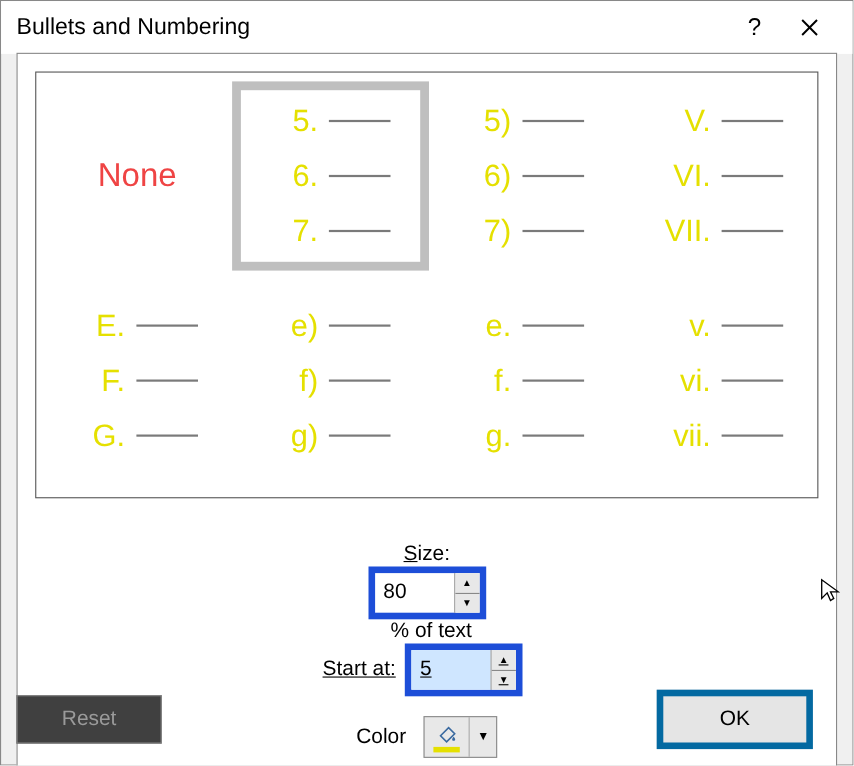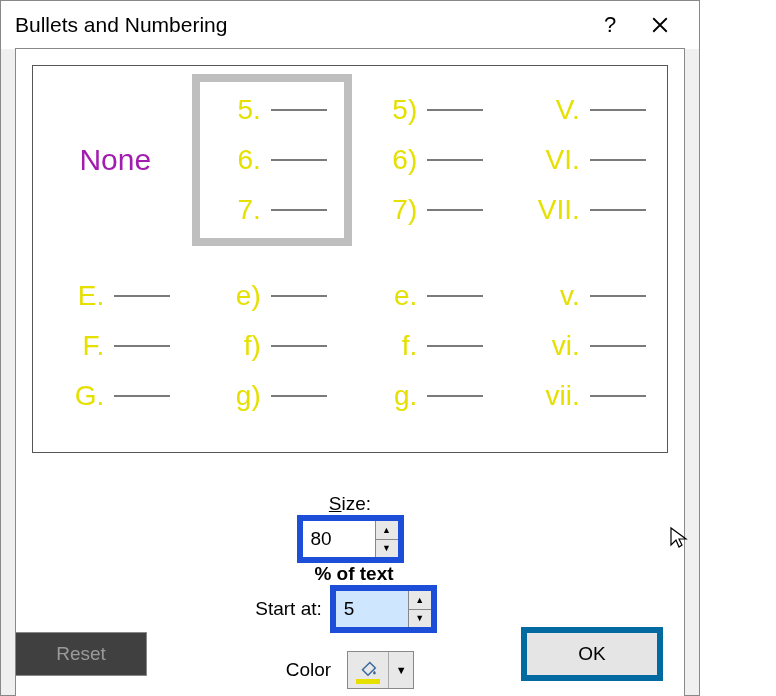--- a/index.html
+++ b/index.html
@@ -1,46 +1,46 @@
 <!DOCTYPE html>
 <html><head>
 <meta charset="utf-8">
 <style>
   html,body{margin:0;padding:0;font-family:"Segoe UI",Tahoma,Arial,sans-serif;background:#fff;}
-  .dialog{box-sizing:border-box;width:700px;height:696px;border:1px solid #888;background:#f0f0f0;position:relative;}
+  .dialog{box-sizing:border-box;width:776px;height:696px;border:1px solid #888;background:#f0f0f0;position:relative;}
   .titlebar{display:flex;align-items:center;height:48px;background:#fff;padding:0 14px;}
   .titlebar .title{font-size:21px;color:#000;}
   .titlebar .spacer{flex:1;}
   .titlebar .tb-btn{width:50px;height:48px;display:flex;align-items:center;justify-content:center;font-size:20px;cursor:pointer;}
   .titlebar .help{font-size:22px;}
   .titlebar .close svg{width:18px;height:18px;}
   .tabs{display:flex;align-items:flex-end;height:36px;padding:0 14px;padding-top:15px;}
   .tab{padding:6px 14px 5px 14px;font-size:18px;text-decoration:underline;color:#000;border:1px solid transparent;border-bottom:none;cursor:pointer;}
   .tab.active{background:#fff;border-color:#888;position:relative;z-index:2;}
   .panel{margin:0 14px 14px 14px;background:#fff;border:1px solid #888;padding:16px 16px 24px 16px;position:relative;top:-1px;}
   .gallery{border:1px solid #555;background:#fff;padding:14px 8px 26px 8px;display:grid;grid-template-columns:repeat(4,1fr);grid-template-rows:repeat(2,1fr);column-gap:8px;row-gap:26px;}
   .opt{position:relative;height:160px;display:flex;flex-direction:column;justify-content:center;align-items:center;}
   .opt.selected::before{content:"";position:absolute;inset:-6px;border:8px solid #bfbfbf;}
-  .opt .none{font-size:30px;color:#a21caf;}
+  .opt .none{font-size:30px;color:#ef4444;}
   .opt .rows{display:flex;flex-direction:column;gap:18px;position:relative;z-index:1;}
   .row{display:flex;align-items:center;gap:10px;}
   .lbl{font-size:28px;color:#e5e000;min-width:44px;text-align:right;font-weight:500;}
   .lbl.wide{min-width:56px;}
   .line{width:56px;height:2px;background:#7a7a7a;}
   .controls{display:flex;align-items:center;margin-top:40px;font-size:19px;color:#000;flex-direction:column;}
   .controls .u{text-decoration:underline;}
   .spinbox{display:flex;border:6px solid #1d4ed8;height:36px;background:#fff;margin:0 8px;}
   .spinbox input{border:none;width:56px;padding:0 8px;font-size:19px;outline:none;background:transparent;}
   .spinbox input.sel{background:#cfe6ff;}
   .spinbtns{display:flex;flex-direction:column;width:22px;border-left:1px solid #888;}
   .spinbtns div{flex:1;background:#e8e8e8;display:flex;align-items:center;justify-content:center;font-size:9px;cursor:pointer;}
   .spinbtns div:first-child{border-bottom:1px solid #888;}
-  .pct{margin-left:8px;font-weight:bold;}
+  .pct{margin-left:8px;}
   .ctr-spacer{flex:1;}
-  .startat{display:flex;align-items:center;}
+  .startat{display:flex;align-items:center;text-decoration:underline;}
   .colorrow{display:flex;align-items:center;margin-top:18px;font-size:19px;justify-content:center;}
   .colorbtn{display:flex;align-items:center;border:1px solid #888;height:36px;background:#e8e8e8;margin-left:16px;cursor:pointer;}
   .colorbtn .swatch{width:40px;height:36px;display:flex;align-items:center;justify-content:center;position:relative;}
   .colorbtn .caret{width:24px;height:36px;display:flex;align-items:center;justify-content:center;border-left:1px solid #aaa;font-size:11px;}
   .bucket svg{width:22px;height:22px;}
   .underline-bar{position:absolute;bottom:4px;left:8px;right:8px;height:5px;background:#e5e000;}
   .btnbar{position:absolute;left:14px;right:14px;bottom:14px;display:flex;align-items:center;}
   .btn{min-width:130px;height:42px;border:1px solid #888;background:#e5e5e5;font-size:19px;display:flex;align-items:center;justify-content:center;cursor:pointer;}
   .btn.disabled{color:#9a9a9a;background:#404040;}
   .btn.default{border:6px solid #0369a1;background:#e5e5e5;}

